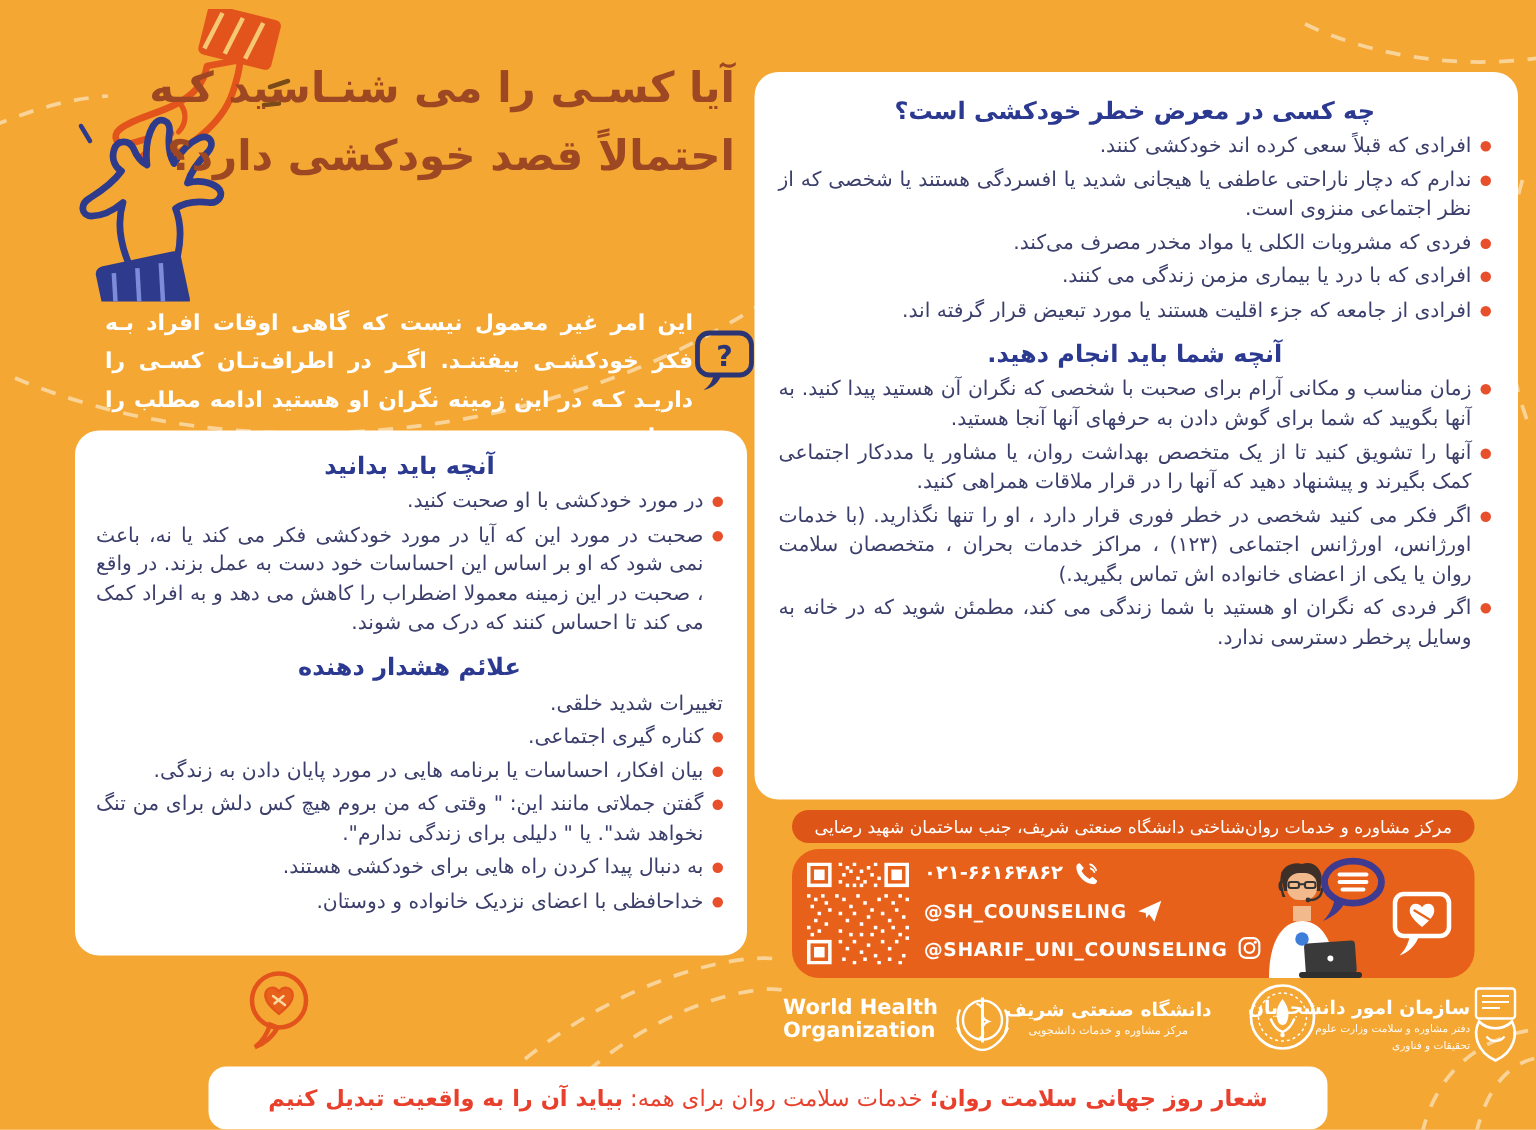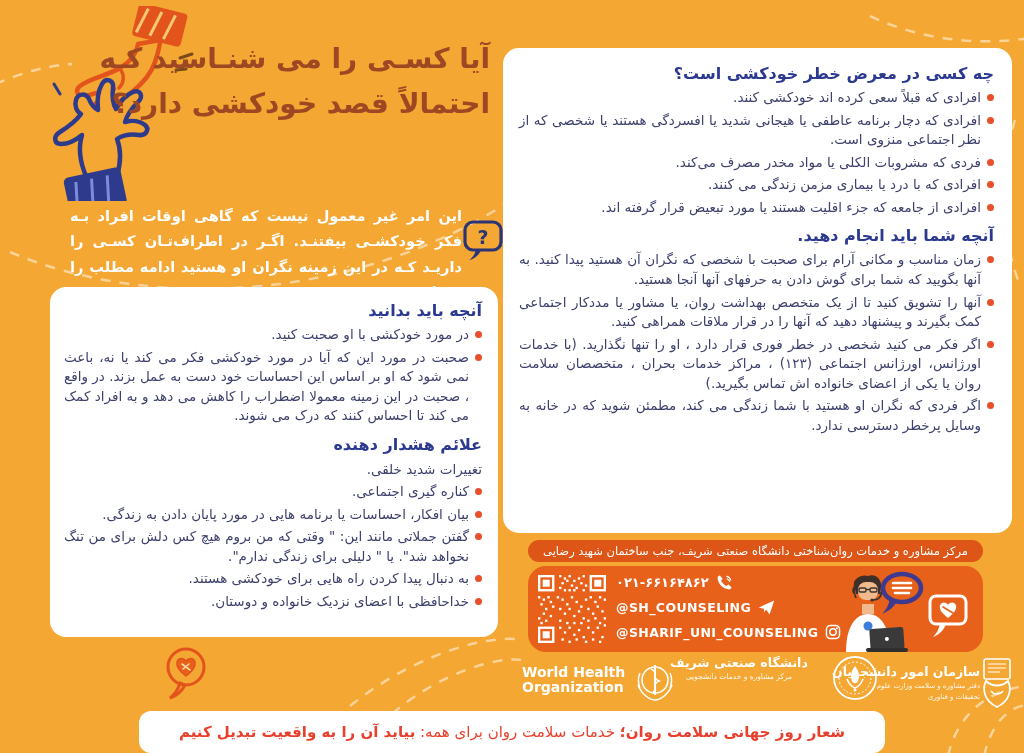--- a/index.html
+++ b/index.html
@@ -8,38 +8,38 @@
   .decor{position:absolute;inset:0;z-index:0;pointer-events:none;}
   .card{position:absolute;background:#ffffff;border-radius:16px;box-sizing:border-box;z-index:2;}
   
   .title{position:absolute;left:60px;top:36px;width:430px;text-align:right;z-index:2;
          font-weight:bold;font-size:28px;line-height:1.62;color:#9E4723;}
   .intro{position:absolute;left:70px;top:188px;width:392px;z-index:2;color:#ffffff;
          font-weight:bold;font-size:14.6px;line-height:1.75;text-align:justify;}
   
   .box-right{left:503px;top:48px;width:509px;height:485px;padding:14px 18px 8px 16px;}
   .box-left{left:50px;top:287px;width:448px;height:350px;padding:12px 16px 8px 14px;}
-  .sec-h{margin:2px 0 5px;font-size:16px;font-weight:bold;color:#2B3990;}
+  .sec-h{margin:2px 0 5px;font-size:16px;font-weight:bold;color:#2B3990;text-align:center;}
   ul.blist{margin:0 0 9px;padding:0;list-style:none;font-size:13.5px;line-height:1.45;color:#3C3F6B;}
   ul.blist li{position:relative;padding-right:13px;margin-bottom:3px;text-align:justify;}
   ul.blist li .dot{position:absolute;right:0;top:6px;width:7px;height:7px;border-radius:50%;background:#E8502C;}
   .plain-item{font-size:13.5px;line-height:1.5;color:#3C3F6B;margin:0 0 3px;}
   
   .qbubble{position:absolute;left:462px;top:218px;z-index:3;}
   
   .pill{position:absolute;left:528px;top:540px;width:455px;height:22px;background:#DE5617;border-radius:12px;
         z-index:2;display:flex;align-items:center;justify-content:center;color:#fff;font-size:11.5px;font-weight:normal;}
   .contact{position:absolute;left:528px;top:566px;width:455px;height:86px;background:#E8611A;border-radius:18px;z-index:2;}
   .crow{position:absolute;display:flex;align-items:center;gap:7px;color:#ffffff;font-weight:bold;justify-content:center;}
   .crow .handle{direction:ltr;font-size:12.5px;letter-spacing:.4px;}
   
   .logos{position:absolute;left:510px;top:655px;width:514px;height:58px;z-index:2;color:#fff;}
   .who{position:absolute;left:12px;top:4px;display:flex;align-items:center;gap:9px;}
   .who-text{font-size:14px;font-weight:bold;line-height:1.1;direction:ltr;text-align:left;}
-  .sharif{position:absolute;left:160px;top:0;display:flex;gap:24px;}
+  .sharif{position:absolute;left:160px;top:0;display:flex;align-items:center;gap:24px;}
   .sharif-text{text-align:center;}
   .sharif-title{font-size:12.5px;font-weight:bold;}
   .sharif-sub{font-size:7.5px;opacity:.95;margin-top:2px;}
   .org3{position:absolute;left:322px;top:2px;display:flex;align-items:center;gap:0;text-align:right;}
   .org3-title{font-size:12.5px;font-weight:bold;}
   .org3-sub{font-size:7px;opacity:.95;line-height:1.5;margin-top:2px;}
   
   .footer{position:absolute;left:139px;top:711px;width:746px;height:42px;background:#ffffff;border-radius:12px;
           z-index:2;display:flex;align-items:center;justify-content:center;font-size:15px;color:#E8402C;white-space:pre-wrap;}
   .footer .b{font-weight:bold;}
@@ -94,21 +94,21 @@
   <svg class="qbubble" width="44" height="44" viewBox="0 0 44 44">
     <rect x="3" y="4" width="36" height="28" rx="8" fill="none" stroke="#2B3576" stroke-width="3.2"></rect>
     <path d="M14,31 C13,37 10,40 7,42 C13,41 17,37 19,32 Z" fill="#2B3576"></path>
     <text x="21" y="26" text-anchor="middle" font-size="19" font-weight="bold" fill="#2B3576" font-family="DejaVu Sans, sans-serif">?</text>
   </svg>
 
   <div class="card box-right">
     <h3 class="sec-h">چه کسی در معرض خطر خودکشی است؟</h3>
     <ul class="blist">
         <li><span class="dot"></span><span>افرادی که قبلاً سعی کرده اند خودکشی کنند.</span></li>
-        <li><span class="dot"></span><span>افرادی که دچار برنامه عاطفی یا هیجانی شدید یا افسردگی هستند یا شخصی که از نظر اجتماعی منزوی است.</span></li>
+        <li><span class="dot"></span><span>ندارم که دچار ناراحتی عاطفی یا هیجانی شدید یا افسردگی هستند یا شخصی که از نظر اجتماعی منزوی است.</span></li>
         <li><span class="dot"></span><span>فردی که مشروبات الکلی یا مواد مخدر مصرف می‌کند.</span></li>
         <li><span class="dot"></span><span>افرادی که با درد یا بیماری مزمن زندگی می کنند.</span></li>
         <li><span class="dot"></span><span>افرادی از جامعه که جزء اقلیت هستند یا مورد تبعیض قرار گرفته اند.</span></li>
       </ul>
     <h3 class="sec-h">آنچه شما باید انجام دهید.</h3>
     <ul class="blist">
         <li><span class="dot"></span><span>زمان مناسب و مکانی آرام برای صحبت با شخصی که نگران آن هستید پیدا کنید. به آنها بگویید که شما برای گوش دادن به حرفهای آنها آنجا هستید.</span></li>
         <li><span class="dot"></span><span>آنها را تشویق کنید تا از یک متخصص بهداشت روان، یا مشاور یا مددکار اجتماعی کمک بگیرند و پیشنهاد دهید که آنها را در قرار ملاقات همراهی کنید.</span></li>
         <li><span class="dot"></span><span>اگر فکر می کنید شخصی در خطر فوری قرار دارد ، او را تنها نگذارید. (با خدمات اورژانس، اورژانس اجتماعی (۱۲۳) ، مراکز خدمات بحران ، متخصصان سلامت روان یا یکی از اعضای خانواده اش تماس بگیرید.)</span></li>
         <li><span class="dot"></span><span>اگر فردی که نگران او هستید با شما زندگی می کند، مطمئن شوید که در خانه به وسایل پرخطر دسترسی ندارد.</span></li>

